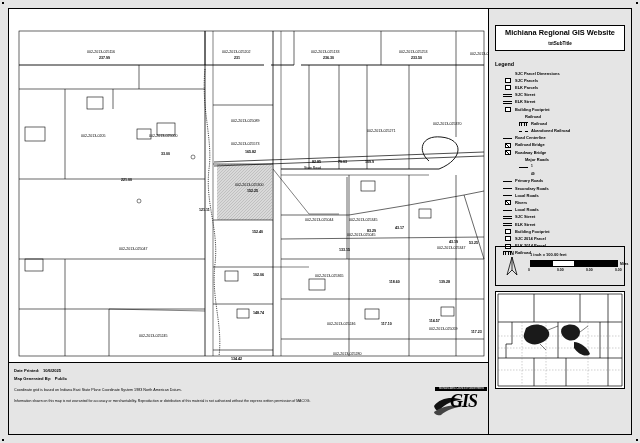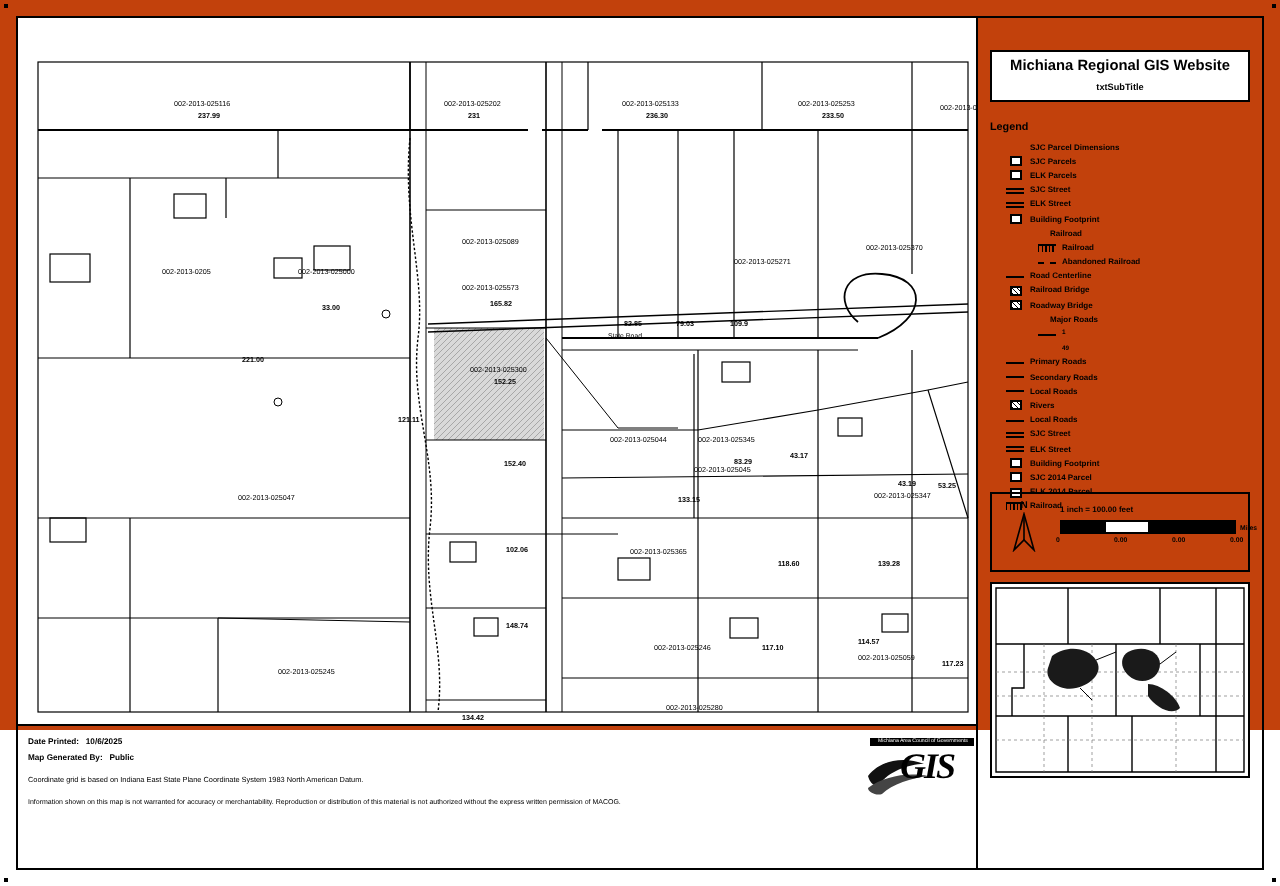--- a/index.html
+++ b/index.html
@@ -1,19 +1,19 @@
 <!DOCTYPE html>
 <html><head>
 <meta charset="utf-8">
 <style>
   html,body{margin:0;padding:0;background:#ffffff;}
   body{width:640px;height:443px;overflow:hidden;
        font-family:"Liberation Sans","DejaVu Sans",sans-serif;color:#000;}
 
-  #page{position:relative;width:640px;height:365px;background:#c2410c;}
+  #page{position:relative;width:640px;height:443px;background:#e5e5e5;}
 
   
   .outer-frame{position:absolute;left:8px;top:8px;width:624px;height:427px;
                border:1px solid #000;box-sizing:border-box;}
 
   
   .map-panel{position:absolute;left:9px;top:9px;width:480px;height:354px;
              box-sizing:border-box;border-right:1px solid #000;
              border-bottom:1px solid #000;overflow:hidden;background:#fff;}
   .map-svg{position:absolute;left:0;top:0;}
@@ -77,21 +77,21 @@
   .inset-box{position:absolute;left:6px;top:282px;width:130px;height:98px;
              border:1px solid #000;box-sizing:border-box;overflow:hidden;background:#fff;}
 
   
   .foot{position:absolute;left:9px;top:363px;width:480px;height:71px;
         box-sizing:border-box;border-right:1px solid #000;padding:4px 5px;}
   .foot-l{font-size:4.1px;font-weight:bold;line-height:1.9;}
   .foot-p{font-size:3.7px;line-height:1.5;margin-top:5px;}
   .foot-p2{font-size:3.5px;line-height:1.5;margin-top:6px;}
 
-  .gis-logo{position:absolute;left:432px;top:369px;width:58px;height:32px;}
+  .gis-logo{position:absolute;left:432px;top:387px;width:58px;height:32px;}
   .gis-top{position:absolute;left:3px;top:0;width:52px;height:4px;
            background:#000;}
   .gis-top-t{position:absolute;left:4px;top:-0.5px;font-size:2.6px;color:#fff;
              line-height:4px;white-space:nowrap;}
   .gis-word{position:absolute;left:18px;top:5px;font-size:18px;font-weight:bold;
             font-style:italic;letter-spacing:-1px;line-height:1;
             font-family:"Liberation Serif",serif;}
 
   .corner-dot{position:absolute;width:2px;height:2px;background:#000;}
 </style>

